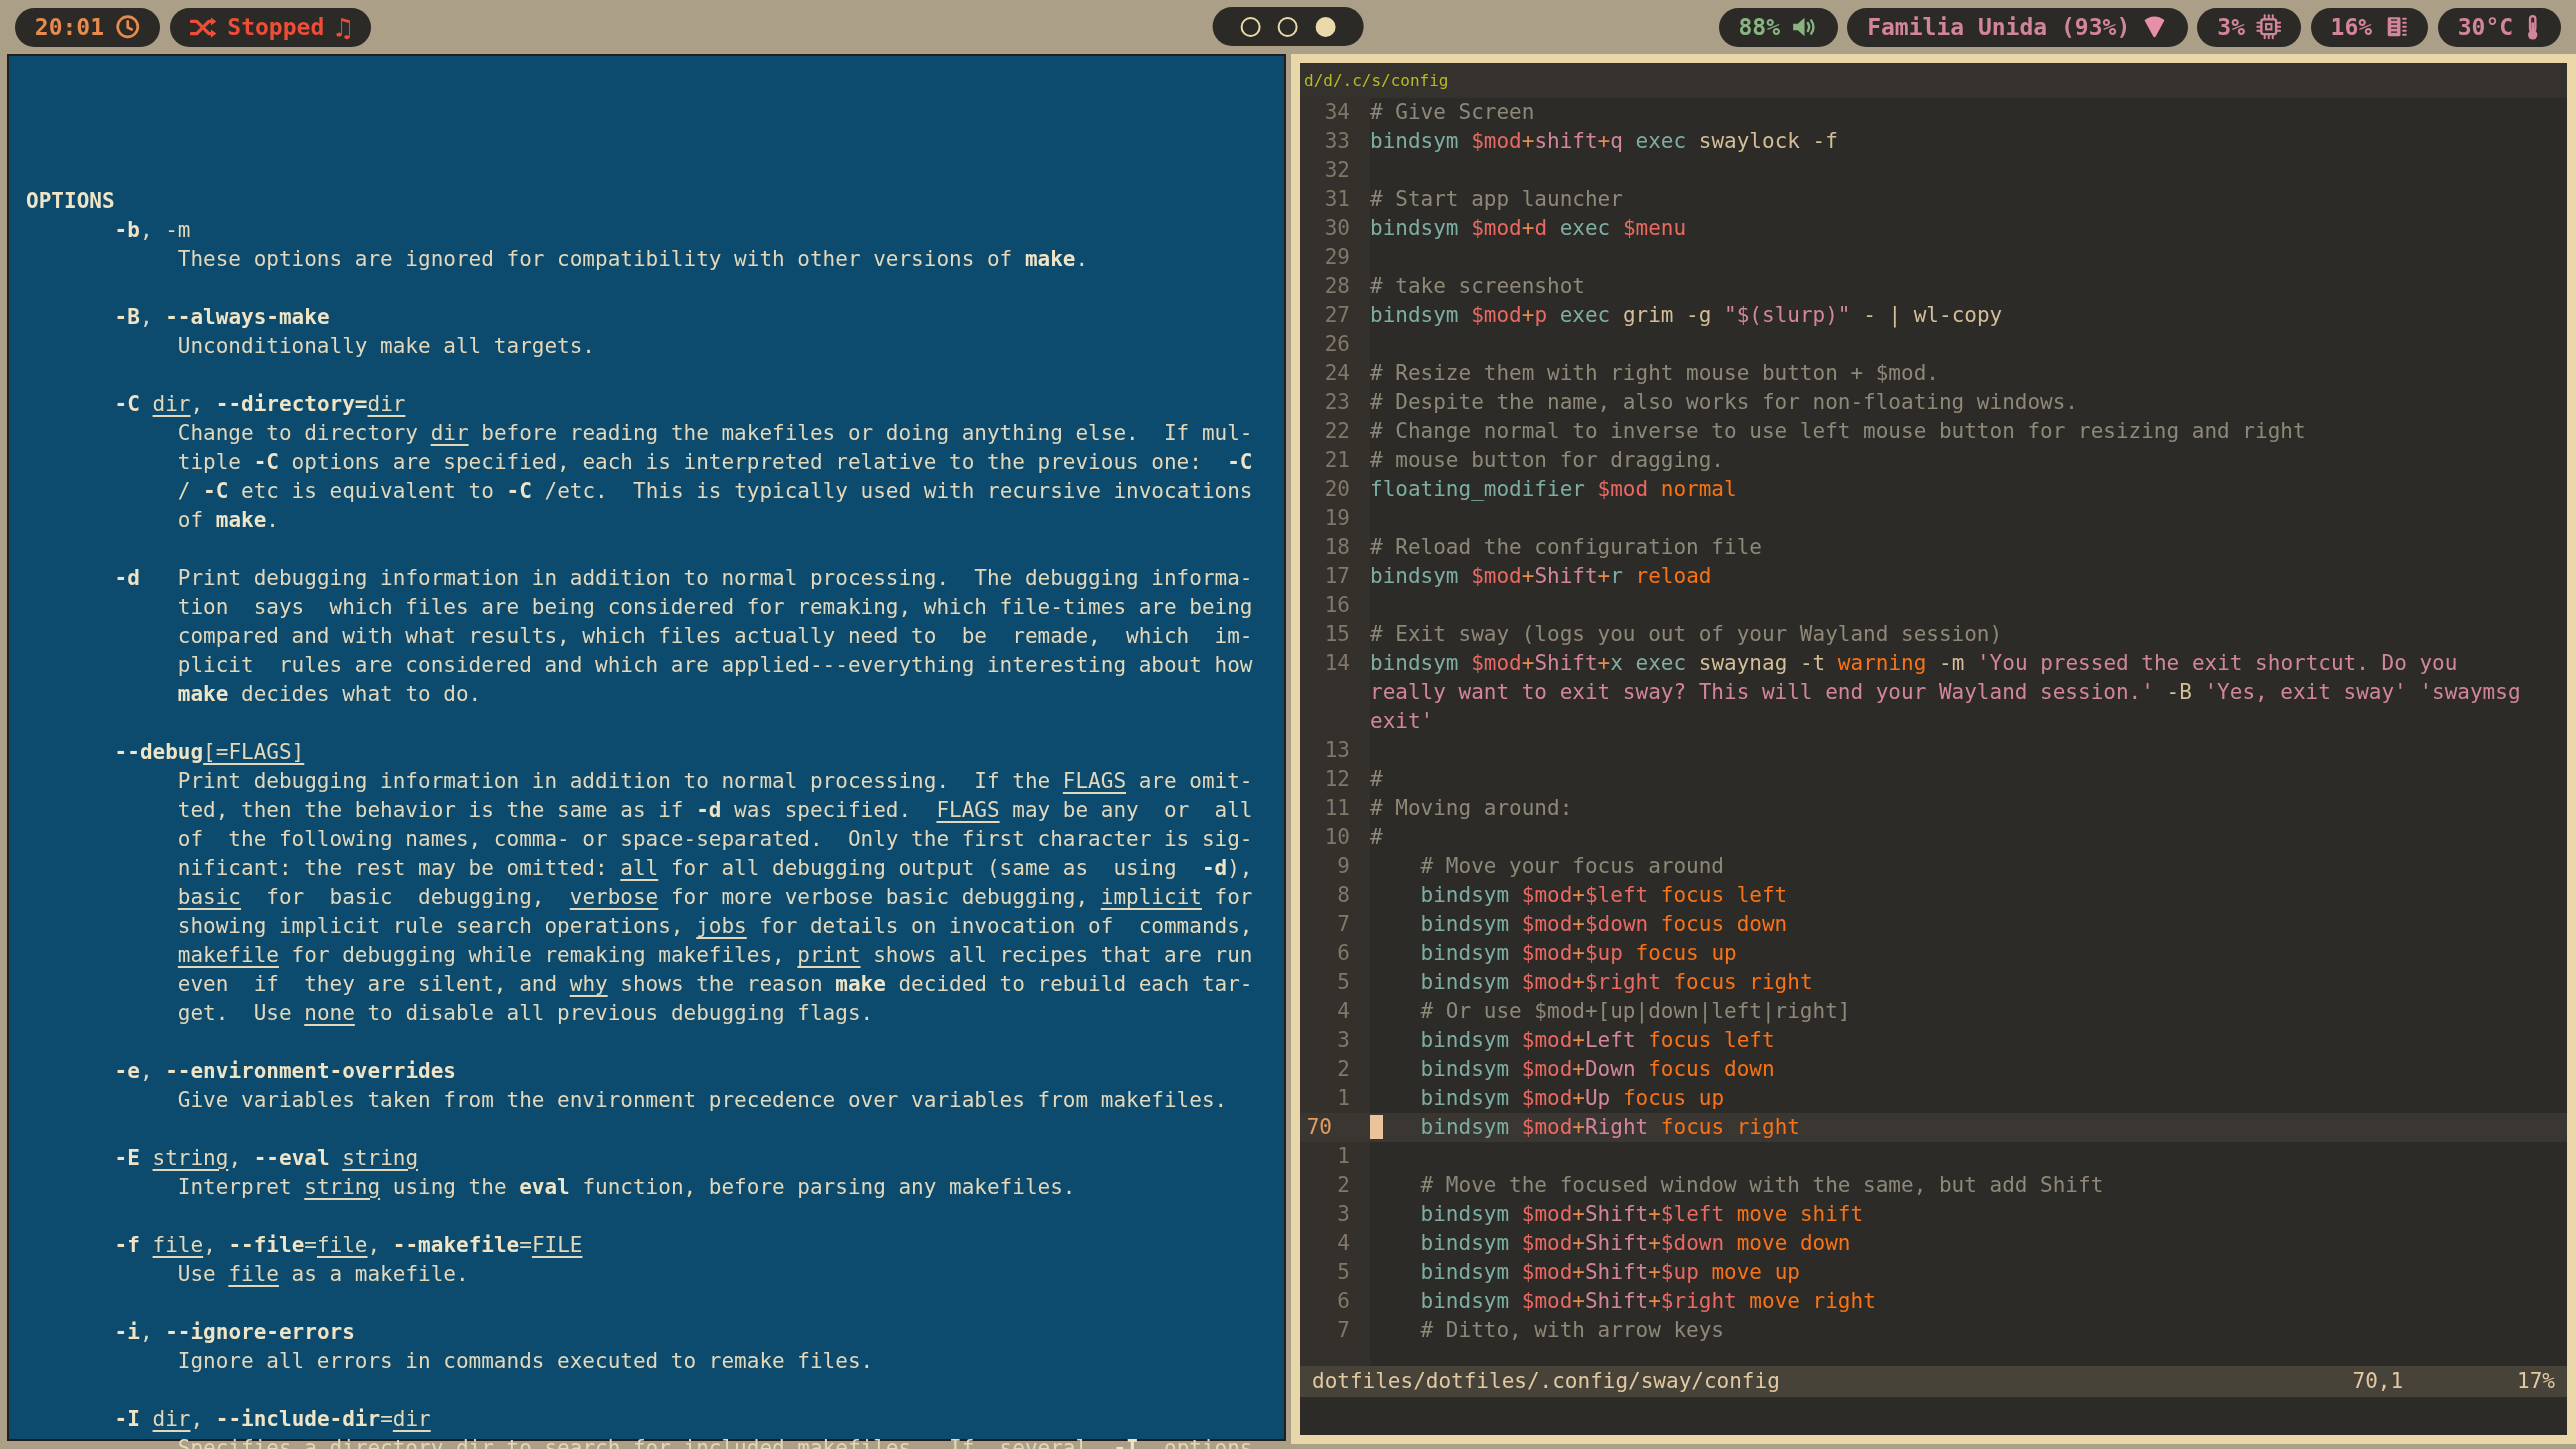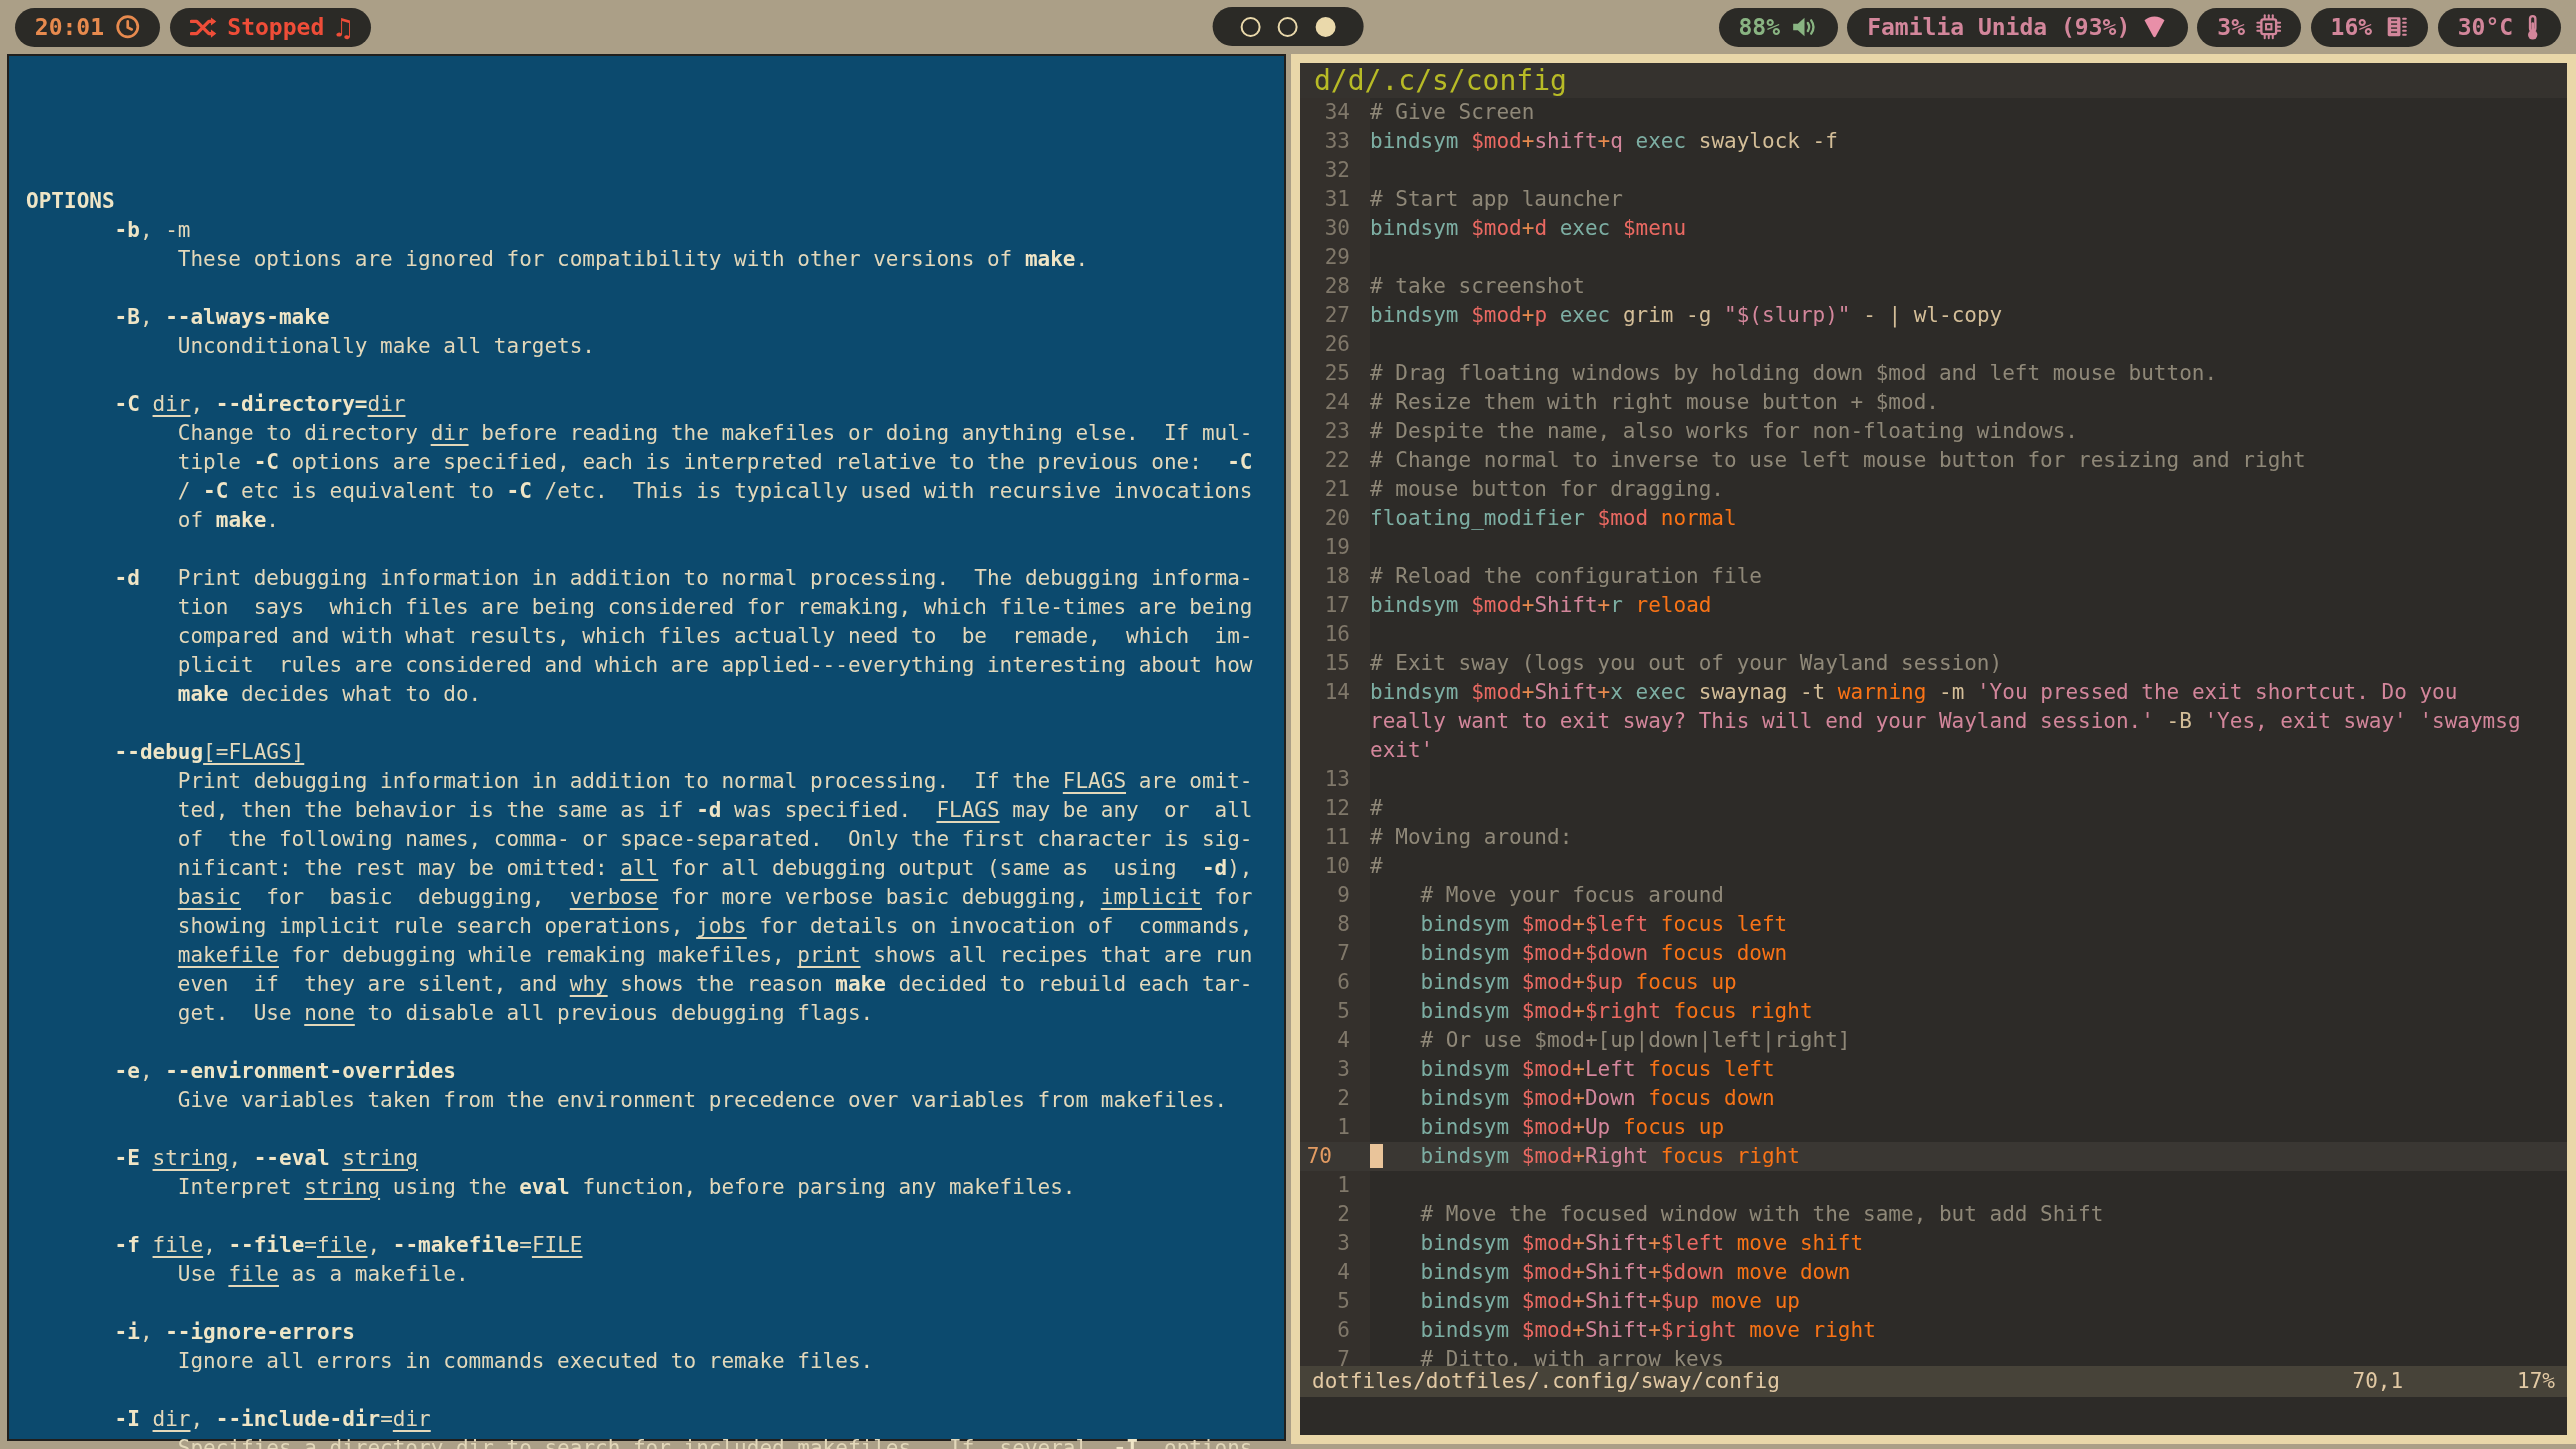--- a/index.html
+++ b/index.html
@@ -32,22 +32,22 @@
   .mline { min-height:29px; }
   .m-n { }
   .m-b { font-weight:bold; color:#efe5c6; }
   .m-u { text-decoration:underline; text-underline-offset:4px; }
 
   
   .win-right { position:absolute; left:1291px; top:54px; width:1285px; height:1390px;
                background:#2d2b28; border:9.4px solid #e9d7a9; }
   .vim-inner { position:relative; width:100%; height:100%; background:#2d2b28;
                display:flex; flex-direction:column; }
-  .vim-titlebar { height:35px; background:#35322e; color:#b8bb26; font-size:28px;
-                  line-height:35px; padding-left:14px; flex:0 0 auto; white-space:pre; }
+  .vim-titlebar { height:35px; background:#35322e; color:#b8bb26; font-size:16px;
+                  line-height:35px; padding-left:4px; flex:0 0 auto; white-space:pre; }
   .vim-editor { position:relative; flex:1 1 auto; overflow:hidden; font-size:21px; line-height:29px; }
   .gutter-bg { position:absolute; left:0; top:0; bottom:0; width:70px; background:#34302c; }
   .vrow { position:relative; display:flex; height:29px; white-space:pre; }
   .vrow.cur { background:#3a3733; }
   .vnum { flex:0 0 70px; width:70px; text-align:right; padding-right:20px;
           color:#80786a; }
   .vrow.cur .vnum { text-align:left; padding-left:6.7px; color:#e39b62; }
   .vtext { flex:1 1 auto; }
   .v-c { color:#8f8878; }
   .v-t { color:#7daea3; }
@@ -188,21 +188,20 @@
       <div>
           <div class="vrow"><span class="vnum">34</span><span class="vtext"><span class="v-c"># Give Screen</span></span></div>
           <div class="vrow"><span class="vnum">33</span><span class="vtext"><span class="v-t">bindsym </span><span class="v-r">$mod</span><span class="v-o">+</span><span class="v-p">shift</span><span class="v-o">+</span><span class="v-p">q</span><span class="v-t"> exec </span><span class="v-f">swaylock -f</span></span></div>
           <div class="vrow"><span class="vnum">32</span><span class="vtext"></span></div>
           <div class="vrow"><span class="vnum">31</span><span class="vtext"><span class="v-c"># Start app launcher</span></span></div>
           <div class="vrow"><span class="vnum">30</span><span class="vtext"><span class="v-t">bindsym </span><span class="v-r">$mod</span><span class="v-o">+</span><span class="v-r">d</span><span class="v-t"> exec </span><span class="v-r">$menu</span></span></div>
           <div class="vrow"><span class="vnum">29</span><span class="vtext"></span></div>
           <div class="vrow"><span class="vnum">28</span><span class="vtext"><span class="v-c"># take screenshot</span></span></div>
           <div class="vrow"><span class="vnum">27</span><span class="vtext"><span class="v-t">bindsym </span><span class="v-r">$mod</span><span class="v-o">+</span><span class="v-r">p</span><span class="v-t"> exec </span><span class="v-f">grim -g </span><span class="v-p">"$(slurp)"</span><span class="v-f"> - | wl-copy</span></span></div>
           <div class="vrow"><span class="vnum">26</span><span class="vtext"></span></div>
-          <div class="vrow"><span class="vnum">25</span><span class="vtext"><span class="v-c"># Drag floating windows by holding down $mod and left mouse button.</span></span></div>
           <div class="vrow"><span class="vnum">24</span><span class="vtext"><span class="v-c"># Resize them with right mouse button + $mod.</span></span></div>
           <div class="vrow"><span class="vnum">23</span><span class="vtext"><span class="v-c"># Despite the name, also works for non-floating windows.</span></span></div>
           <div class="vrow"><span class="vnum">22</span><span class="vtext"><span class="v-c"># Change normal to inverse to use left mouse button for resizing and right</span></span></div>
           <div class="vrow"><span class="vnum">21</span><span class="vtext"><span class="v-c"># mouse button for dragging.</span></span></div>
           <div class="vrow"><span class="vnum">20</span><span class="vtext"><span class="v-t">floating_modifier </span><span class="v-r">$mod</span><span class="v-y"> normal</span></span></div>
           <div class="vrow"><span class="vnum">19</span><span class="vtext"></span></div>
           <div class="vrow"><span class="vnum">18</span><span class="vtext"><span class="v-c"># Reload the configuration file</span></span></div>
           <div class="vrow"><span class="vnum">17</span><span class="vtext"><span class="v-t">bindsym </span><span class="v-r">$mod</span><span class="v-o">+</span><span class="v-p">Shift</span><span class="v-o">+</span><span class="v-t">r</span><span class="v-y"> reload</span></span></div>
           <div class="vrow"><span class="vnum">16</span><span class="vtext"></span></div>
           <div class="vrow"><span class="vnum">15</span><span class="vtext"><span class="v-c"># Exit sway (logs you out of your Wayland session)</span></span></div>

